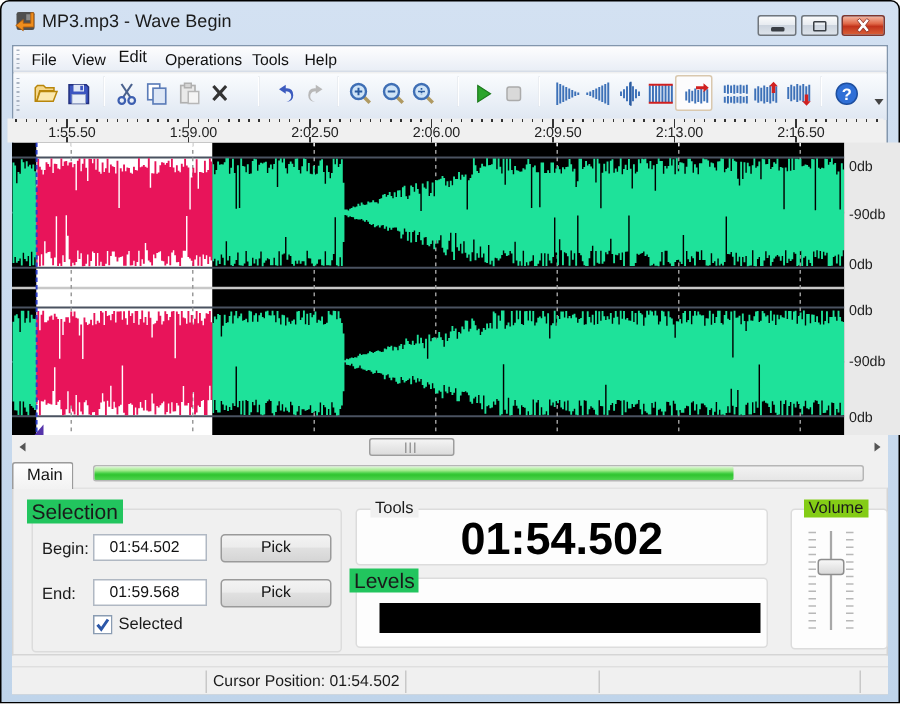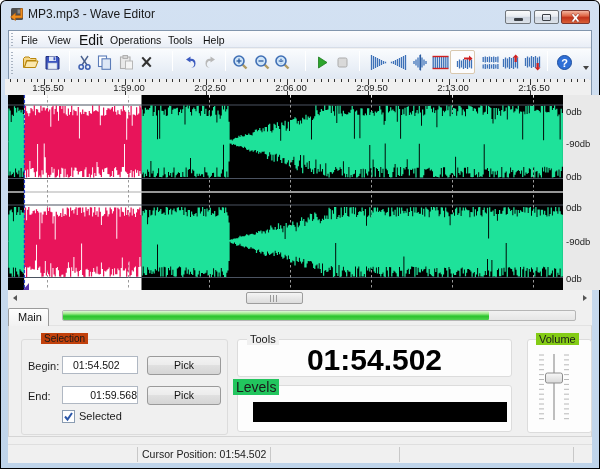--- a/index.html
+++ b/index.html
@@ -7,36 +7,36 @@
 #client{position:absolute;left:8px;top:30px;width:584px;height:433px;background:#f0f0f0;border:1px solid #8296ad}
 .t{position:absolute;white-space:nowrap}
 </style></head><body>
 <div id="win">
 <div id="frame"></div>
 <svg style="position:absolute;left:10px;top:7px" width="14" height="15" viewBox="0 0 14 15">
       <rect x="1" y="1" width="12" height="12" rx="1.5" fill="#4f4f4f"></rect>
       <rect x="7.5" y="2.5" width="4" height="4" fill="#8a8a8a"></rect>
       <path d="M12,3 L12,10 L7,10 L7,7.5 L2,11.5 L7,15 L7,12.5 L14,12.5 L14,3 Z" fill="#ef8e1d" stroke="#b05e10" stroke-width="0.6" transform="translate(-1.5,-1.5)"></path>
     </svg>
-<div class="t" style="left:28px;top:7px;font-size:12px;color:#1a1a1a">MP3.mp3 - Wave Editor</div>
+<div class="t" style="left:28px;top:7px;font-size:12px;color:#1a1a1a">MP3.mp3 - Wave Begin</div>
 <div style="position:absolute;left:505px;top:10px;width:26px;height:14px;border:1px solid #70767c;border-radius:2px;background:linear-gradient(#fbfbfb,#e8ecf1 45%,#ccd4de 50%,#dde3ea)">
       <div style="position:absolute;left:8px;top:7px;width:9px;height:3px;background:#3a3f45;border-radius:1px"></div>
     </div>
 <div style="position:absolute;left:533.5px;top:10px;width:25px;height:14px;border:1px solid #70767c;border-radius:2px;background:linear-gradient(#fbfbfb,#e8ecf1 45%,#ccd4de 50%,#dde3ea)">
       <div style="position:absolute;left:7.5px;top:3px;width:9px;height:7px;border:1.6px solid #3a3f45;border-radius:1px"></div>
     </div>
 <div style="position:absolute;left:561px;top:10px;width:29px;height:14px;border:1px solid #7c3730;border-radius:2px;background:linear-gradient(#f3b5a0,#e06848 40%,#c2331b 55%,#d95f37)"><svg width="27" height="13" viewBox="0 0 27 13">
         <path d="M9.5,2.6 L11.2,1.4 L13.5,4.2 L15.8,1.4 L17.5,2.6 L15,5.9 L17.5,9.2 L15.8,10.4 L13.5,7.6 L11.2,10.4 L9.5,9.2 L12,5.9 Z" fill="#fff" stroke="#7c2018" stroke-width="0.5"></path>
       </svg></div>
 <div id="client">
   <div style="position:absolute;left:0;top:0;width:582px;height:17px;background:linear-gradient(#fdfdfe,#e9eef6);border-bottom:1px solid #d6dde8"></div>
   <div style="position:absolute;left:2px;top:2px;width:2px;height:13px;background:repeating-linear-gradient(#aab4c2 0,#aab4c2 1px,transparent 1px,transparent 3px)"></div>
   <div class="t" style="left:12px;top:3px;font-size:10.5px;color:#111">File</div>
       <div class="t" style="left:39px;top:3px;font-size:10.5px;color:#111">View</div>
-      <div class="t" style="left:70px;top:1px;font-size:14px;color:#111">Edit</div>
+      <div class="t" style="left:70px;top:1px;font-size:11px;color:#111">Edit</div>
       <div class="t" style="left:101px;top:3px;font-size:10.5px;color:#111">Operations</div>
       <div class="t" style="left:159px;top:3px;font-size:10.5px;color:#111">Tools</div>
       <div class="t" style="left:194px;top:3px;font-size:10.5px;color:#111">Help</div>
   <div style="position:absolute;left:0;top:18px;width:582px;height:31px;background:linear-gradient(#fafcfe,#dfe7f2)"></div>
   <div style="position:absolute;left:2px;top:21px;width:2px;height:24px;background:repeating-linear-gradient(#aab4c2 0,#aab4c2 1px,transparent 1px,transparent 3px)"></div>
 </div>
 <div style="position:absolute;left:69px;top:51px;width:1px;height:20px;background:#b5bfce;border-right:1px solid #fff"></div>
     <div style="position:absolute;left:172px;top:51px;width:1px;height:20px;background:#b5bfce;border-right:1px solid #fff"></div>
     <div style="position:absolute;left:225px;top:51px;width:1px;height:20px;background:#b5bfce;border-right:1px solid #fff"></div>
     <div style="position:absolute;left:305px;top:51px;width:1px;height:20px;background:#b5bfce;border-right:1px solid #fff"></div>
@@ -369,26 +369,26 @@
   </div>
 </div>
 <div style="position:absolute;left:8px;top:306px;width:584px;height:138px;background:#f0f0f0"></div>
 <div style="position:absolute;left:8px;top:325px;width:584px;height:112px;background:#f0f0f0;border:1px solid #d5d5d5;border-top:1px solid #e2e2e2"></div>
 <div style="position:absolute;left:8px;top:308px;width:41px;height:18px;background:linear-gradient(#fefefe,#f2f2f2);border:1px solid #9b9b9b;border-bottom:none;border-radius:2px 2px 0 0"></div>
 <div class="t" style="left:18px;top:311px;font-size:11px;color:#111">Main</div>
 <div style="position:absolute;left:62px;top:310px;width:514px;height:11px;background:linear-gradient(#f2f2f2,#e6e6e6);border:1px solid #b6b6b6;border-radius:2px">
   <div style="position:absolute;left:0;top:0;width:426px;height:9px;background:linear-gradient(#dff8d8,#9ee98a 30%,#46d046 50%,#2fc42f 62%,#4fd44f);border-radius:1px"></div>
 </div>
 <div style="position:absolute;left:21px;top:339px;width:207px;height:96px;border:1px solid #dcdcdc;border-radius:3px"></div>
-<div class="t" style="left:41px;top:333px;font-size:10px;color:#1a1a1a;background:#c2410c;padding:0 3px">Selection</div>
+<div class="t" style="left:18px;top:333px;font-size:14px;color:#1a1a1a;background:#22c55e;padding:0 3px">Selection</div>
 <div class="t" style="left:28px;top:360px;font-size:11px;color:#1a1a1a">Begin:</div>
 <div style="position:absolute;left:62px;top:356px;width:76px;height:18px;background:#fff;border:1px solid #b0b8c3;text-align:left;padding-left:10px;font-size:10.5px;color:#111;line-height:16px">01:54.502</div>
 <div style="position:absolute;left:147px;top:356px;width:74px;height:19px;background:linear-gradient(#f3f3f3,#ececec 45%,#e0e0e0 50%,#d5d5d5);border:1px solid #9a9a9a;border-radius:3px;text-align:center;font-size:10.5px;color:#111;line-height:17px">Pick</div>
 <div class="t" style="left:28px;top:390px;font-size:11px;color:#1a1a1a">End:</div>
-<div style="position:absolute;left:62px;top:386px;width:76px;height:18px;background:#fff;border:1px solid #b0b8c3;text-align:right;padding-left:10px;font-size:10.5px;color:#111;line-height:16px">01:59.568</div>
+<div style="position:absolute;left:62px;top:386px;width:76px;height:18px;background:#fff;border:1px solid #b0b8c3;text-align:left;padding-left:10px;font-size:10.5px;color:#111;line-height:16px">01:59.568</div>
 <div style="position:absolute;left:147px;top:386px;width:74px;height:19px;background:linear-gradient(#f3f3f3,#ececec 45%,#e0e0e0 50%,#d5d5d5);border:1px solid #9a9a9a;border-radius:3px;text-align:center;font-size:10.5px;color:#111;line-height:17px">Pick</div>
 <svg style="position:absolute;left:62px;top:410px" width="13" height="13" viewBox="0 0 13 13">
       <rect x="0.5" y="0.5" width="12" height="12" fill="#fff" stroke="#8a9cb2"></rect>
       <path d="M3,6.5 L5.5,9.5 L10,3" fill="none" stroke="#2c57a8" stroke-width="2"></path>
     </svg>
 <div class="t" style="left:79px;top:410px;font-size:11px;color:#1a1a1a">Selected</div>
 <div style="position:absolute;left:237px;top:339px;width:275px;height:38px;border:1px solid #dcdcdc;border-radius:3px;background:#fdfdfd"></div>
 <div class="t" style="left:247px;top:333px;font-size:11px;color:#1a1a1a;background:#f0f0f0;padding:0 3px">Tools</div>
 <div class="t" style="left:237px;top:343px;width:275px;text-align:center;font-size:30px;font-weight:bold;color:#000">01:54.502</div>
 <div style="position:absolute;left:237px;top:385px;width:275px;height:47px;border:1px solid #dcdcdc;border-radius:3px;background:#fdfdfd"></div>

